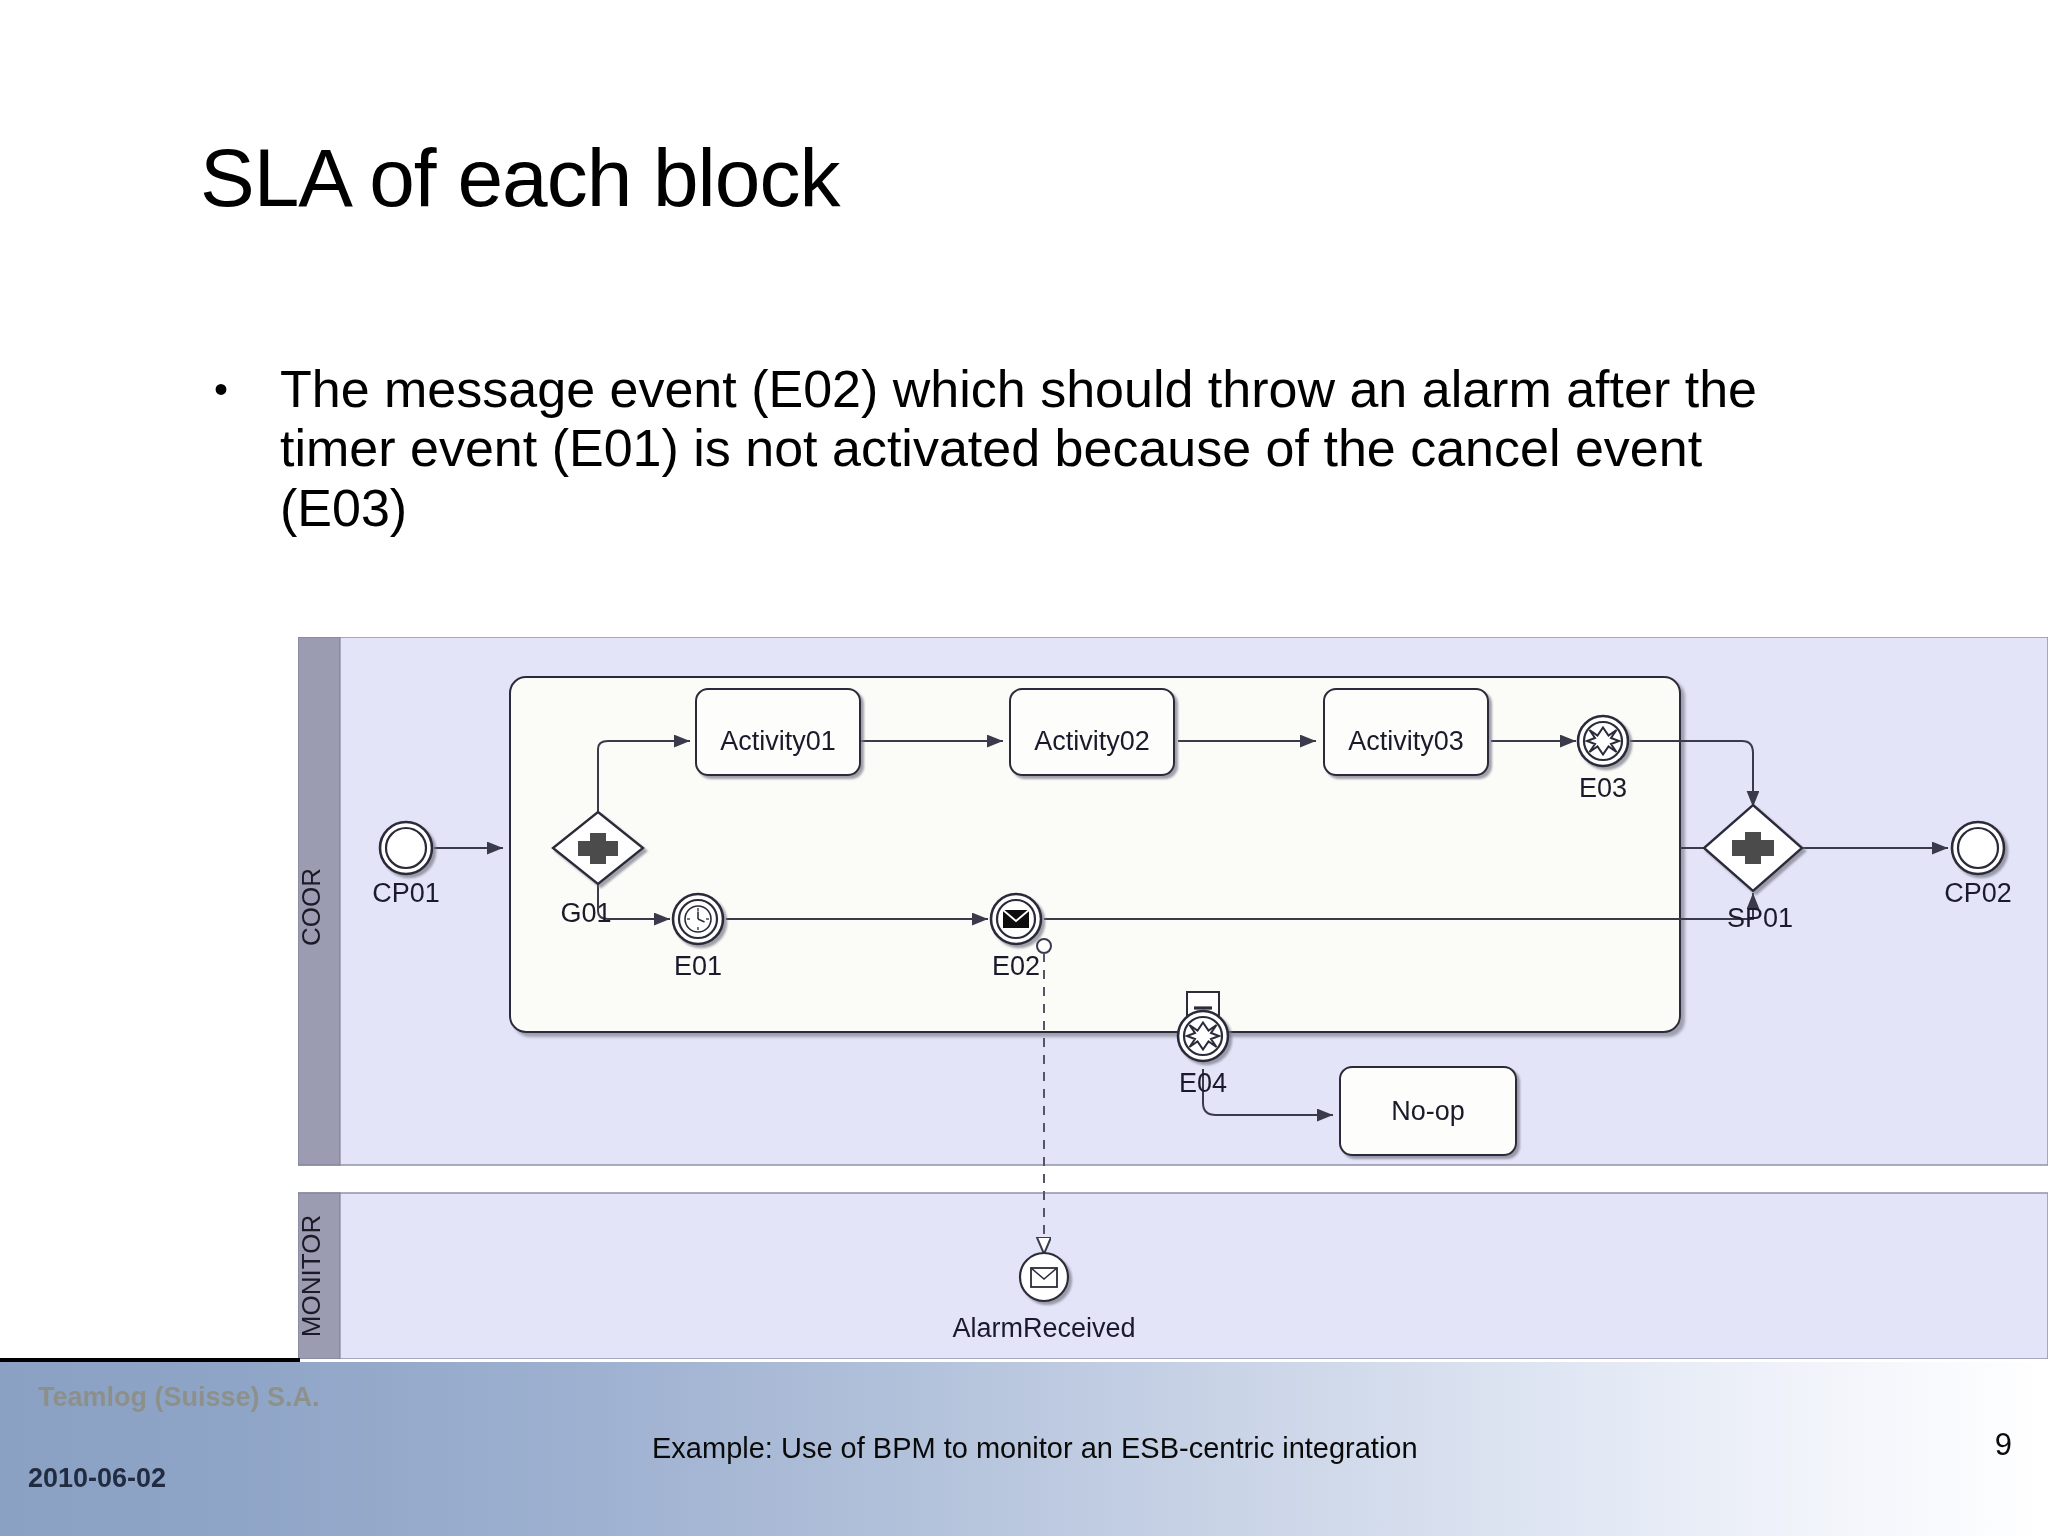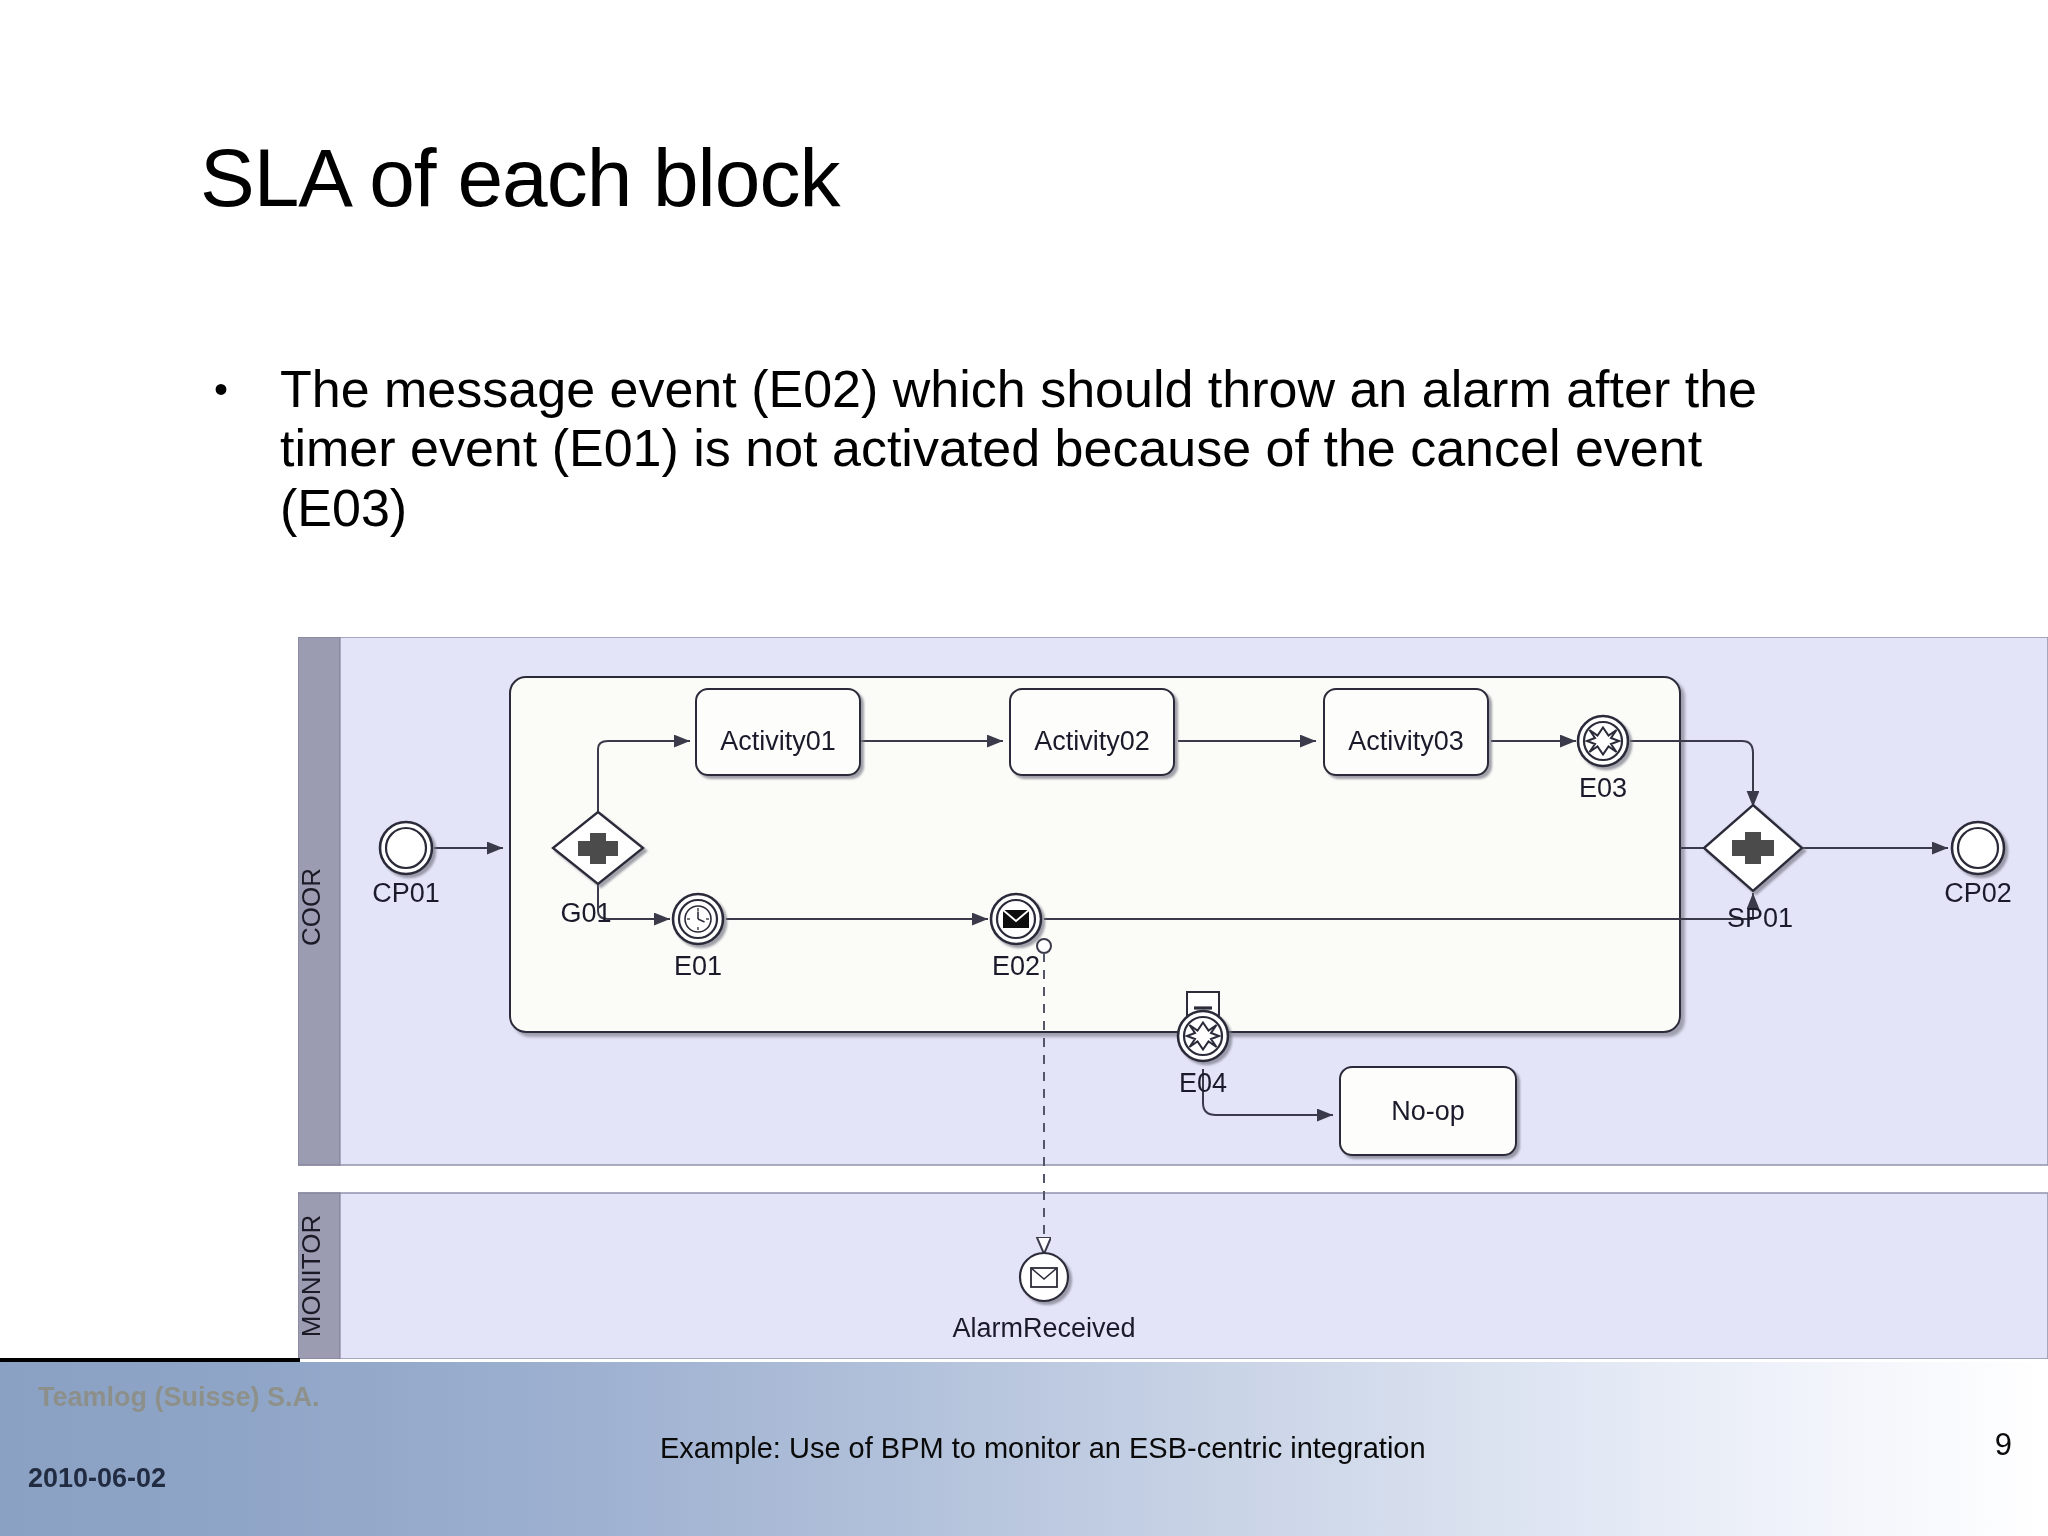--- a/index.html
+++ b/index.html
@@ -84,21 +84,20 @@
     left: 28px; top: 1463px;
     font-size: 27px; font-weight: bold;
     color: #0f172a;
     opacity: .85;
   }
   #footer-caption {
     position: absolute;
     left: 652px; top: 1432px;
     font-size: 29px;
     color: #0a0a0a;
-    margin-left: 8px;
   }
   #footer-pagenum {
     position: absolute;
     right: 36px; top: 1427px;
     font-size: 31px;
     color: #0a0a0a;
   }
 
   
   .dg-label { font-family: "Liberation Sans", sans-serif; }

